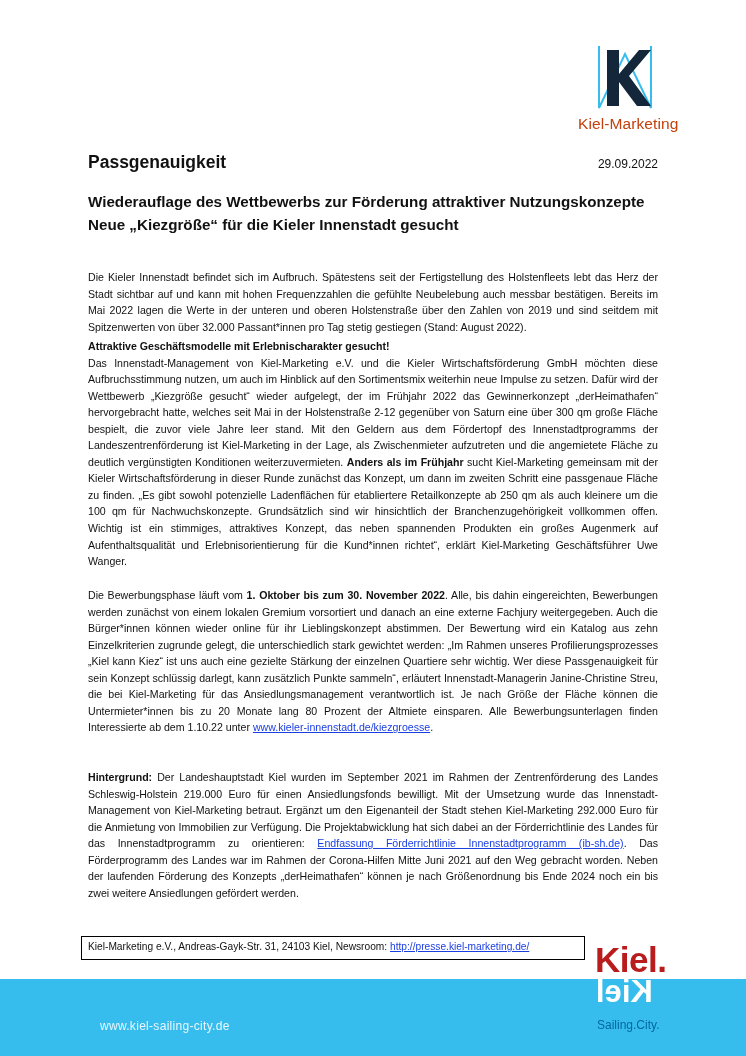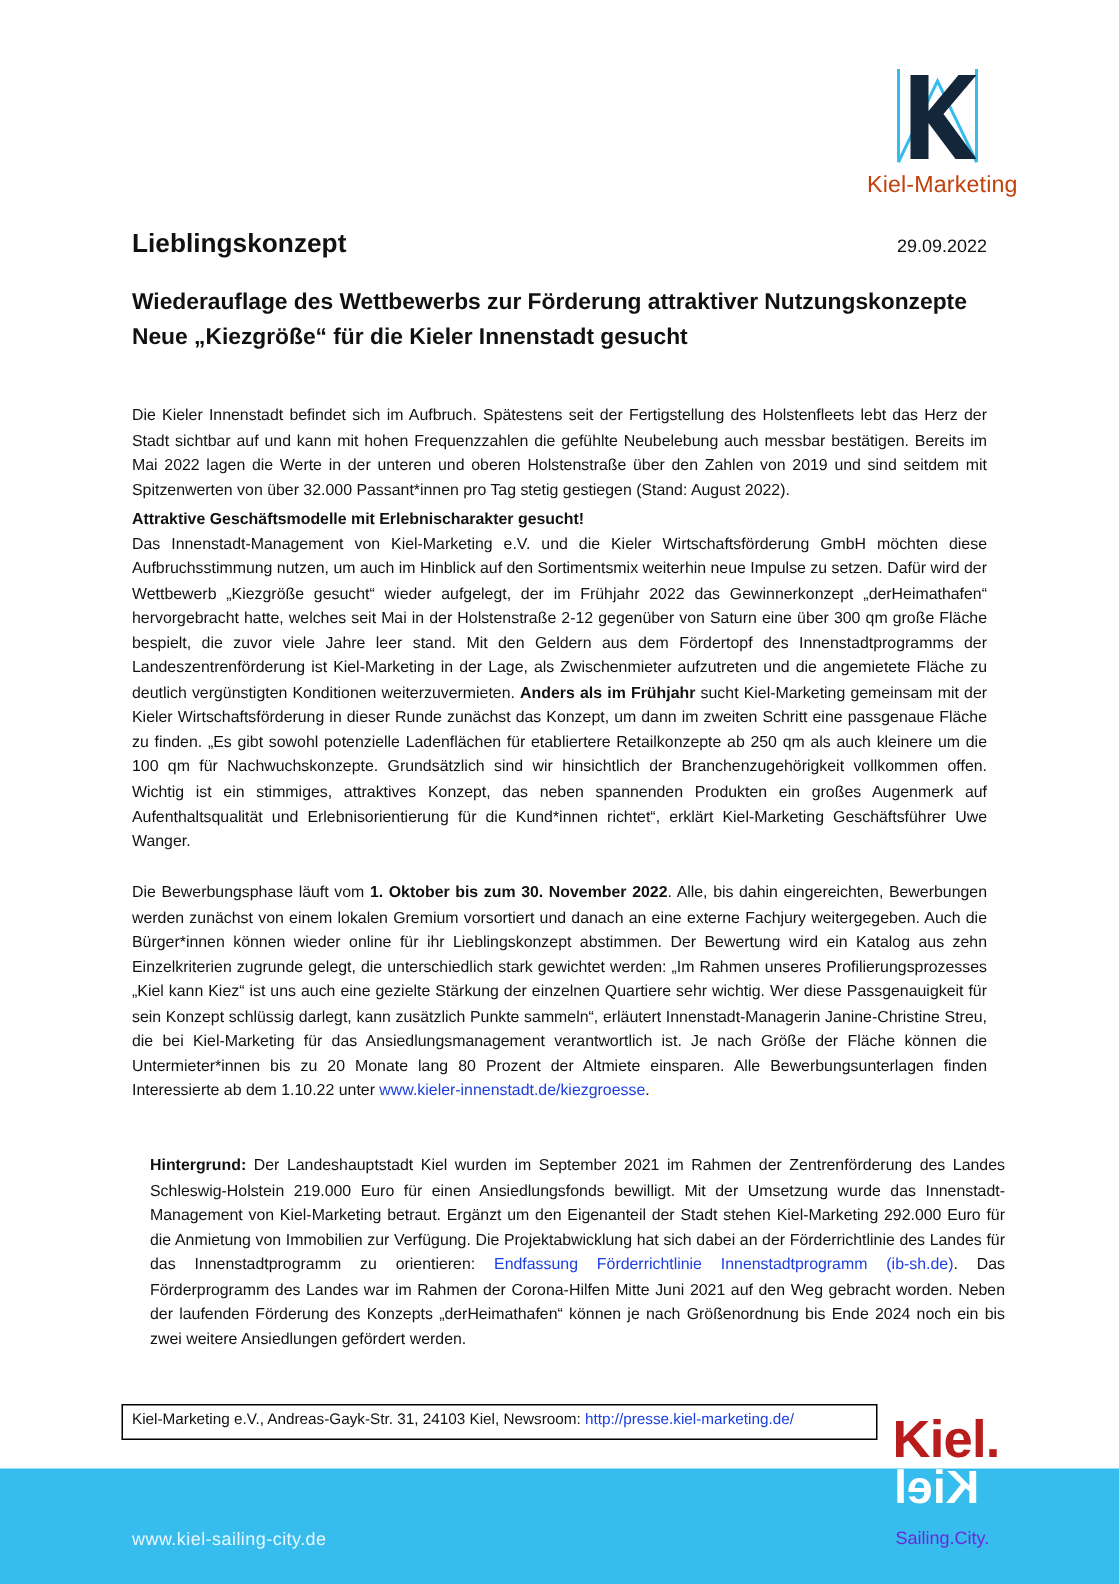--- a/index.html
+++ b/index.html
@@ -8,43 +8,43 @@
   .logo-top { position:absolute; left:583px; top:44px; width:100px; }
   .logo-top svg { display:block; margin-left:12px; }
   .logo-top .brand { position:absolute; left:-5px; top:71px; font-size:15.5px; color:#c2410c; letter-spacing:0.1px; white-space:nowrap; }
   .hdr { position:absolute; left:88px; top:152px; width:570px; }
   .hdr .pm { font-size:17.5px; font-weight:bold; }
   .hdr .date { position:absolute; right:0; top:5px; font-size:12px; font-weight:normal; }
   .titles { position:absolute; left:88px; top:190px; width:580px; font-size:15.2px; font-weight:bold; line-height:23px; }
   .body { position:absolute; left:88px; width:570px; font-size:10.6px; line-height:16.55px; text-align:justify; }
   .body p { margin:0; }
   .body b { font-weight:bold; }
-  a.lnk { color:#1b3ee0; }
+  a.lnk { color:#1b3ee0; text-decoration:underline; }
   .contact { position:absolute; left:81px; top:936px; width:490px; border:1.2px solid #000; padding:2px 6px 3px 6px; font-size:10.2px; line-height:16.5px; background:#fff; z-index:2; }
   .contact .u { text-decoration:underline; }
   .footer { position:absolute; left:0; top:979px; width:746px; height:77px; background:#36bdee; }
-  .footer .url { position:absolute; left:88px; top:40px; font-size:12px; color:#e8f7ff; letter-spacing:0.3px; }
+  .footer .url { position:absolute; left:100px; top:40px; font-size:12px; color:#e8f7ff; letter-spacing:0.3px; }
   .kiel-logo { position:absolute; left:595px; top:942px; width:110px; height:100px; z-index:3; }
   .kiel-logo .k1 { position:absolute; left:0; top:0; font-size:35px; font-weight:bold; color:#b91c1c; letter-spacing:-0.5px; line-height:36px; }
   .kiel-logo .k2 { position:absolute; left:1px; top:34px; font-size:31px; font-weight:bold; color:#ffffff; line-height:32px; transform:scaleY(-1) rotate(180deg); }
-  .kiel-logo .sc { position:absolute; left:2px; top:76px; font-size:12px; color:#6d28d9; white-space:nowrap; }
+  .kiel-logo .sc { position:absolute; left:2px; top:76px; font-size:12px; color:#0369a1; white-space:nowrap; }
 </style>
 </head>
 <body>
 
 <div class="logo-top">
   <svg width="60" height="66" viewBox="0 0 60 66">
     <polyline points="4,2 4,64 30,10 56,64 56,2" fill="none" stroke="#36bdee" stroke-width="2"></polyline>
     <path d="M12,6 L24,6 L24,30 L44,6 L56,6 L34,32 L56,62 L42,62 L24,38 L24,62 L12,62 Z" fill="#14263a"></path>
   </svg>
   <div class="brand">Kiel-Marketing</div>
 </div>
 
 <div class="hdr">
-  <div class="pm">Lieblingskonzept</div>
+  <div class="pm">Passgenauigkeit</div>
   <div class="date">29.09.2022</div>
 </div>
 
 <div class="titles">
   <div>Wiederauflage des Wettbewerbs zur Förderung attraktiver Nutzungskonzepte</div>
   <div>Neue „Kiezgröße“ für die Kieler Innenstadt gesucht</div>
 </div>
 
 <div class="body" style="top:269px;">
   <p>Die Kieler Innenstadt befindet sich im Aufbruch. Spätestens seit der Fertigstellung des Holstenfleets lebt das Herz der Stadt sichtbar auf und kann mit hohen Frequenzzahlen die gefühlte Neubelebung auch messbar bestätigen. Bereits im Mai 2022 lagen die Werte in der unteren und oberen Holstenstraße über den Zahlen von 2019 und sind seitdem mit Spitzenwerten von über 32.000 Passant*innen pro Tag stetig gestiegen (Stand: August 2022).</p>
@@ -52,21 +52,21 @@
 
 <div class="body" style="top:338px;">
   <p><b>Attraktive Geschäftsmodelle mit Erlebnischarakter gesucht!</b></p>
   <p><span>Das Innenstadt-Management von Kiel-Marketing e.V. und die Kieler Wirtschaftsförderung GmbH möchten diese Aufbruchsstimmung nutzen, um auch im Hinblick auf den Sortimentsmix weiterhin neue Impulse zu setzen. Dafür wird der Wettbewerb „Kiezgröße gesucht“ wieder aufgelegt, der im Frühjahr 2022 das Gewinnerkonzept „derHeimathafen“ hervorgebracht hatte, welches seit Mai in der Holstenstraße 2-12 gegenüber von Saturn eine über 300 qm große Fläche bespielt, die zuvor viele Jahre leer stand. Mit den Geldern aus dem Fördertopf des Innenstadtprogramms der Landeszentrenförderung ist Kiel-Marketing in der Lage, als Zwischenmieter aufzutreten und die angemietete Fläche zu deutlich vergünstigten Konditionen weiterzuvermieten. </span><b>Anders als im Frühjahr</b><span> sucht Kiel-Marketing gemeinsam mit der Kieler Wirtschaftsförderung in dieser Runde zunächst das Konzept, um dann im zweiten Schritt eine passgenaue Fläche zu finden. „Es gibt sowohl potenzielle Ladenflächen für etabliertere Retailkonzepte ab 250 qm als auch kleinere um die 100 qm für Nachwuchskonzepte. Grundsätzlich sind wir hinsichtlich der Branchenzugehörigkeit vollkommen offen. Wichtig ist ein stimmiges, attraktives Konzept, das neben spannenden Produkten ein großes Augenmerk auf Aufenthaltsqualität und Erlebnisorientierung für die Kund*innen richtet“, erklärt Kiel-Marketing Geschäftsführer Uwe Wanger.</span></p>
 </div>
 
 <div class="body" style="top:587px;">
   <p><span>Die Bewerbungsphase läuft vom </span><b>1. Oktober bis zum 30. November 2022</b><span>. Alle, bis dahin eingereichten, Bewerbungen werden zunächst von einem lokalen Gremium vorsortiert und danach an eine externe Fachjury weitergegeben. Auch die Bürger*innen können wieder online für ihr Lieblingskonzept abstimmen. Der Bewertung wird ein Katalog aus zehn Einzelkriterien zugrunde gelegt, die unterschiedlich stark gewichtet werden: „Im Rahmen unseres Profilierungsprozesses „Kiel kann Kiez“ ist uns auch eine gezielte Stärkung der einzelnen Quartiere sehr wichtig. Wer diese Passgenauigkeit für sein Konzept schlüssig darlegt, kann zusätzlich Punkte sammeln“, erläutert Innenstadt-Managerin Janine-Christine Streu, die bei Kiel-Marketing für das Ansiedlungsmanagement verantwortlich ist. Je nach Größe der Fläche können die Untermieter*innen bis zu 20 Monate lang 80 Prozent der Altmiete einsparen. Alle Bewerbungsunterlagen finden Interessierte ab dem 1.10.22 unter </span><a class="lnk">www.kieler-innenstadt.de/kiezgroesse</a><span>.</span></p>
 </div>
 
-<div class="body" style="top:769px;margin-left:12px;">
+<div class="body" style="top:769px;">
   <p><b>Hintergrund:</b><span> Der Landeshauptstadt Kiel wurden im September 2021 im Rahmen der Zentrenförderung des Landes Schleswig-Holstein 219.000 Euro für einen Ansiedlungsfonds bewilligt. Mit der Umsetzung wurde das Innenstadt-Management von Kiel-Marketing betraut. Ergänzt um den Eigenanteil der Stadt stehen Kiel-Marketing 292.000 Euro für die Anmietung von Immobilien zur Verfügung. Die Projektabwicklung hat sich dabei an der Förderrichtlinie des Landes für das Innenstadtprogramm zu orientieren: </span><a class="lnk">Endfassung Förderrichtlinie Innenstadtprogramm (ib-sh.de)</a><span>. Das Förderprogramm des Landes war im Rahmen der Corona-Hilfen Mitte Juni 2021 auf den Weg gebracht worden. Neben der laufenden Förderung des Konzepts „derHeimathafen“ können je nach Größenordnung bis Ende 2024 noch ein bis zwei weitere Ansiedlungen gefördert werden.</span></p>
 </div>
 
 <div class="contact">
   <div><span>Kiel-Marketing e.V., Andreas-Gayk-Str. 31, 24103 Kiel, Newsroom: </span><a class="lnk">http://presse.kiel-marketing.de/</a></div>
 </div>
 
 <div class="footer">
   <div class="url">www.kiel-sailing-city.de</div>
 </div>

